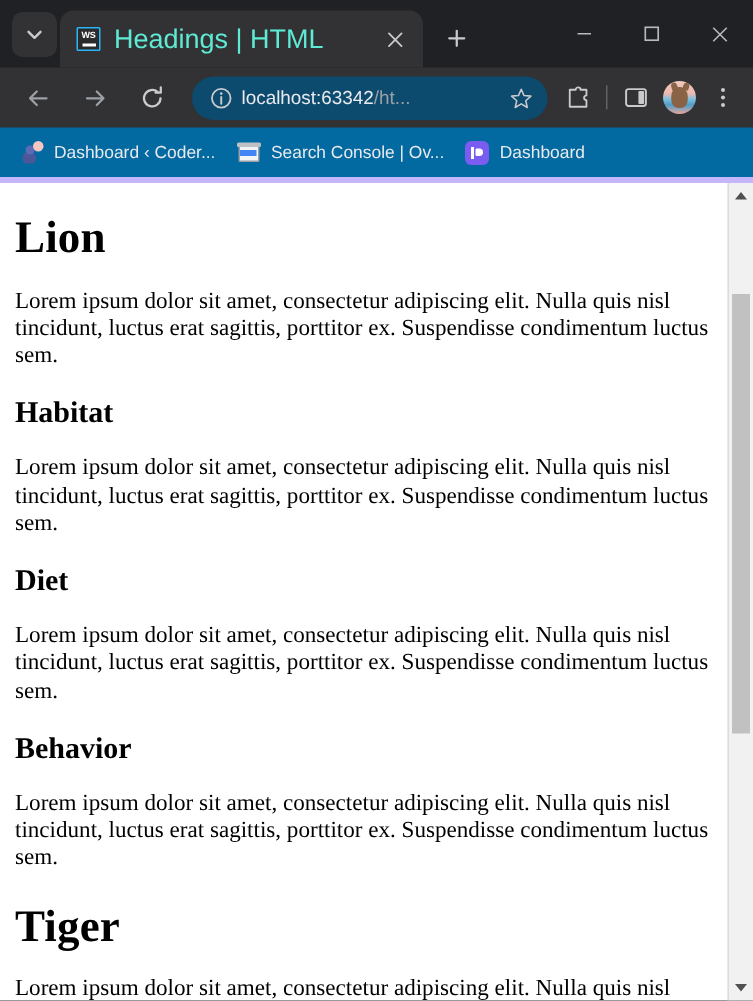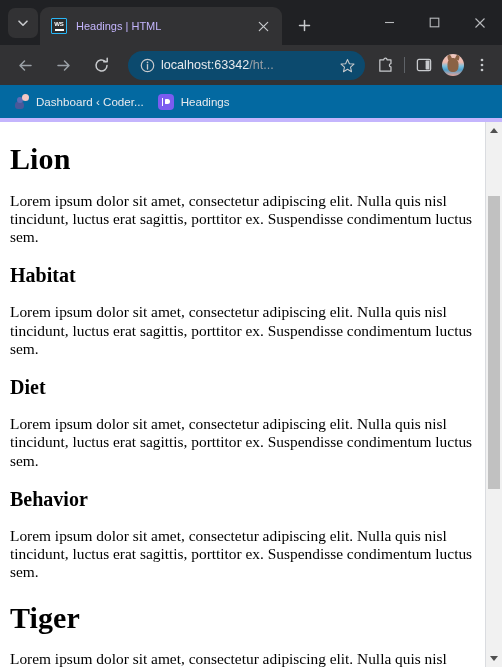--- a/index.html
+++ b/index.html
@@ -39,21 +39,21 @@
     display: flex; flex-direction: column; align-items: center; justify-content: center;
     margin-right: 9px; border-radius: 1px;
   }
   .favicon .ws {
     color: #fff; font-size: 6px; font-weight: bold; line-height: 6px;
     letter-spacing: -0.2px; font-family: "Liberation Sans", sans-serif;
   }
   .favicon .bar { width: 9px; height: 1.6px; background: #fff; margin-top: 1.5px; }
 
   .tab-title {
-    color: #c4b5fd; font-size: 11px; white-space: nowrap;
+    color: #5eead4; font-size: 18px; white-space: nowrap;
     overflow: hidden; text-overflow: ellipsis; flex: 1 1 auto;
   }
   .tab-close {
     width: 20px; height: 20px; flex: 0 0 20px; border-radius: 50%;
     display: flex; align-items: center; justify-content: center; cursor: pointer;
   }
   .new-tab {
     width: 28px; height: 28px; margin: 0 0 6px 8px; border-radius: 50%;
     display: flex; align-items: center; justify-content: center; cursor: pointer; flex: 0 0 auto;
   }
@@ -316,27 +316,35 @@
 
     <div class="bm">
       <span class="bm-ico ico-dash">
         <span class="body"></span>
           <span class="head"></span>
           <span class="dot"></span>
       </span>
       <span class="bm-label">Dashboard ‹ Coder...</span>
     </div>
 
+    <div class="bm">
+      <span class="bm-ico ico-sc">
+        <span class="store"></span>
+          <span class="roof"></span>
+          <span class="bluebar"></span>
+      </span>
+      <span class="bm-label">Search Console | Ov...</span>
+    </div>
 
     <div class="bm">
       <span class="bm-ico ico-px">
         <span class="p1"></span>
           <span class="p2"></span>
       </span>
-      <span class="bm-label">Headings</span>
+      <span class="bm-label">Dashboard</span>
     </div>
   </div>
 
   <div class="viewport">
     <div class="page">
       <div class="page-inner" id="page-blocks">
           <h1 class="pg">Lion</h1>
           <p class="pg">Lorem ipsum dolor sit amet, consectetur adipiscing elit. Nulla quis nisl tincidunt, luctus erat sagittis, porttitor ex. Suspendisse condimentum luctus sem.</p>
           <h2 class="pg">Habitat</h2>
           <p class="pg">Lorem ipsum dolor sit amet, consectetur adipiscing elit. Nulla quis nisl tincidunt, luctus erat sagittis, porttitor ex. Suspendisse condimentum luctus sem.</p>

